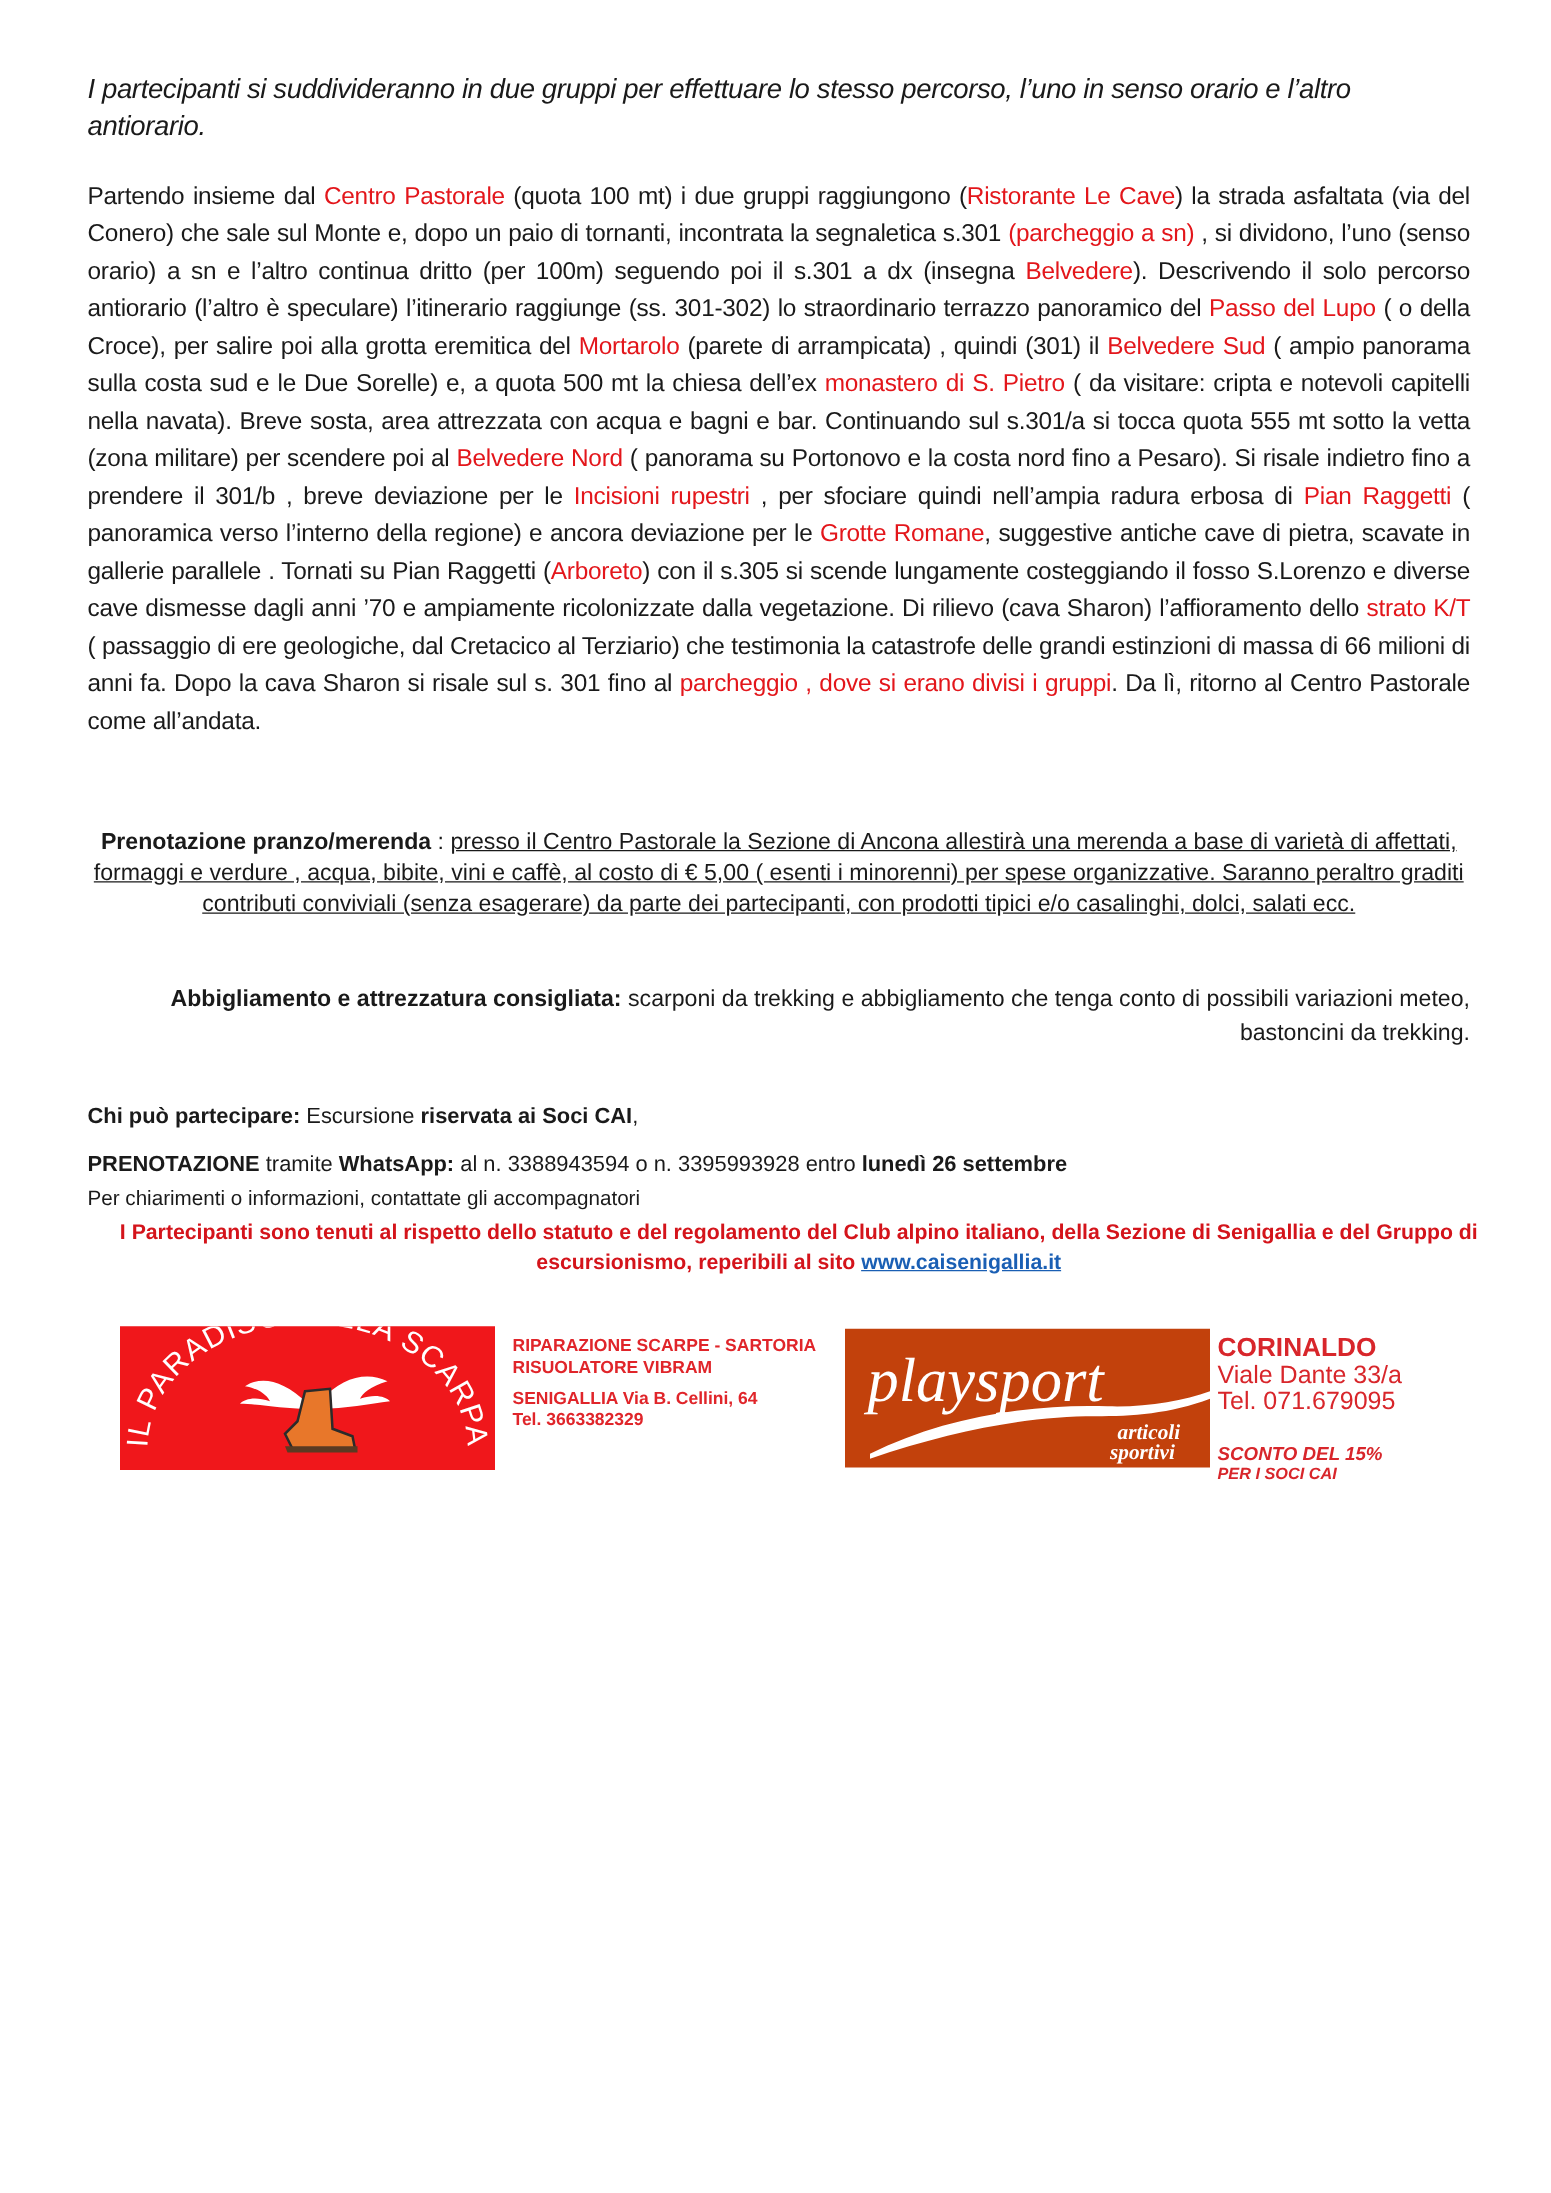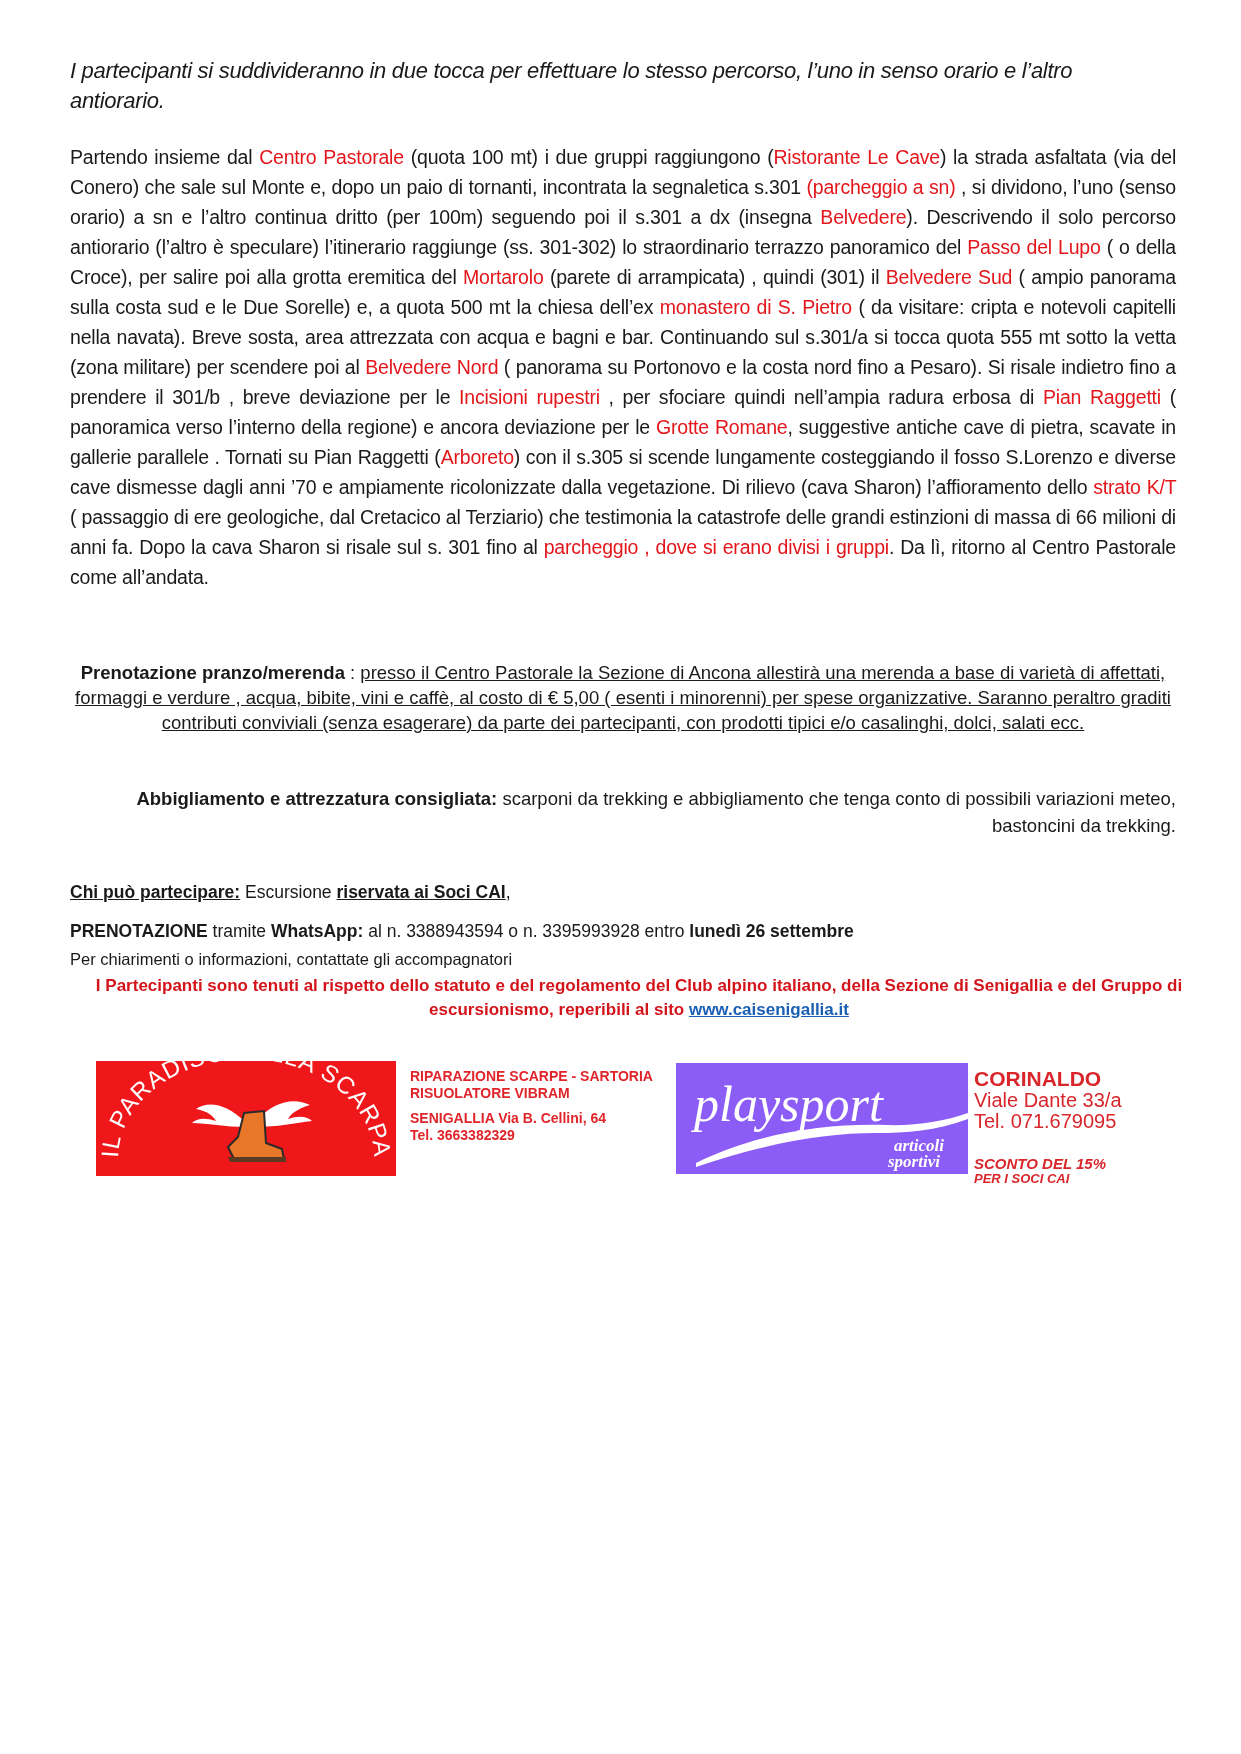--- a/index.html
+++ b/index.html
@@ -13,46 +13,46 @@
   .prenot { position:absolute; left:70px; top:660px; width:1106px;
             font-size:18.5px; line-height:25px; text-align:center; }
   .prenot .lbl { font-weight:bold; }
   .prenot .u { text-decoration:underline; }
   .abbig { position:absolute; left:70px; top:785px; width:1106px;
            font-size:18.5px; line-height:27px;text-align:right; }
   .abbig b { font-weight:bold; }
   .warn { position:absolute; left:70px; top:843px; width:1106px; text-align:center;
           font-size:12.5px; line-height:15px; letter-spacing:0.1px; }
   .chi { position:absolute; left:70px; top:880px; font-size:17.5px; line-height:24px; }
-  .chi b { font-weight:bold;text-decoration:underline; }
+  .chi b { font-weight:bold; }
   .pren2 { position:absolute; left:70px; top:919px; font-size:17.5px; line-height:24px;text-align:center; }
   .pren2 b { font-weight:bold; }
   .per { position:absolute; left:70px; top:948px; width:1106px; text-align:left;
          font-size:16.5px; line-height:22px; }
   .rules { position:absolute; left:86px; top:974px; width:1106px; text-align:center;
            font-size:17px; line-height:24px; font-weight:bold; color:#d4141b; }
   .rules a { color:#1a5fb4; text-decoration:underline; font-weight:bold; }
 
   
   .ad1 { position:absolute; left:96px; top:1061px; width:300px; height:115px; background:#f0171b; overflow:hidden; }
   .ad1-text { position:absolute; left:410px; top:1068px; color:#e0252a; font-weight:bold;
               font-family:"Liberation Sans Narrow","Liberation Sans", sans-serif; font-size:14px; line-height:17px; }
   .ad1-text .gap { height:8px; }
   
-  .ad2 { position:absolute; left:676px; top:1063px; width:292px; height:111px; background:#8b5cf6; overflow:hidden; }
+  .ad2 { position:absolute; left:676px; top:1063px; width:292px; height:111px; background:#c2410c; overflow:hidden; }
   .ad2-text { position:absolute; left:974px; top:1068px; color:#d8262b; font-family:"Liberation Sans", sans-serif; }
   .ad2-text .city { font-weight:bold; font-size:21px; line-height:22px; }
   .ad2-text .addr { font-size:20px; line-height:21px; }
   .ad2-text .disc { font-weight:bold; font-style:italic; font-size:15px; line-height:15px; margin-top:24px; }
   .ad2-text .disc2 { font-weight:bold; font-style:italic; font-size:13px; line-height:15px; }
 </style>
 </head>
 <body>
 
-<div class="intro">I partecipanti si suddivideranno in due tocca per effettuare lo stesso percorso, l’uno in senso orario e l’altro antiorario.</div>
+<div class="intro">I partecipanti si suddivideranno in due gruppi per effettuare lo stesso percorso, l’uno in senso orario e l’altro antiorario.</div>
 
 <div class="body-para" id="route-desc"><span>Partendo insieme  dal </span><span class="red">Centro Pastorale</span><span> (quota 100 mt) i due gruppi raggiungono  (</span><span class="red">Ristorante Le Cave</span><span>) la strada asfaltata (via del Conero) che sale sul Monte e, dopo un paio di tornanti, incontrata la segnaletica s.301 </span><span class="red">(parcheggio a sn)</span><span> , si dividono, l’uno (senso orario) a sn e l’altro continua dritto (per 100m) seguendo poi il s.301 a dx (insegna </span><span class="red">Belvedere</span><span>). Descrivendo il solo percorso antiorario (l’altro è speculare) l’itinerario raggiunge (ss. 301-302) lo straordinario terrazzo panoramico  del </span><span class="red">Passo del Lupo</span><span> ( o della Croce), per salire poi alla grotta eremitica del </span><span class="red">Mortarolo</span><span> (parete di arrampicata) , quindi (301) il </span><span class="red">Belvedere Sud</span><span> ( ampio panorama sulla costa sud e le Due Sorelle) e, a quota 500 mt la chiesa dell’ex </span><span class="red">monastero di S. Pietro</span><span> ( da visitare: cripta e notevoli capitelli nella navata). Breve sosta, area attrezzata con acqua e bagni e bar. Continuando sul s.301/a si tocca quota 555 mt sotto la vetta (zona militare) per scendere poi al </span><span class="red">Belvedere Nord</span><span> ( panorama su Portonovo e la costa nord fino a Pesaro). Si risale indietro fino a prendere il 301/b , breve deviazione per le </span><span class="red">Incisioni rupestri</span><span> , per sfociare quindi nell’ampia radura erbosa di </span><span class="red">Pian Raggetti</span><span> ( panoramica verso l’interno della regione) e ancora deviazione per le </span><span class="red">Grotte Romane</span><span>, suggestive  antiche cave di pietra, scavate in gallerie parallele . Tornati su Pian Raggetti (</span><span class="red">Arboreto</span><span>) con il s.305 si scende lungamente costeggiando il fosso S.Lorenzo e diverse cave dismesse dagli anni ’70 e ampiamente ricolonizzate dalla vegetazione. Di rilievo (cava Sharon) l’affioramento dello </span><span class="red">strato K/T</span><span> ( passaggio di ere geologiche, dal Cretacico al Terziario) che testimonia la catastrofe delle grandi estinzioni di massa di 66 milioni di anni fa. Dopo la cava Sharon si risale sul s. 301 fino al </span><span class="red">parcheggio , dove si erano divisi i gruppi</span><span>. Da lì, ritorno al Centro Pastorale come all’andata.</span></div>
 
 <div class="prenot">
   <span class="lbl">Prenotazione pranzo/merenda</span><span> : </span><span class="u">presso il Centro Pastorale la Sezione di Ancona allestirà una merenda a base di varietà di affettati, formaggi e verdure , acqua, bibite, vini e caffè, al costo di € 5,00 ( esenti i minorenni) per spese organizzative. Saranno peraltro graditi contributi conviviali (senza esagerare) da parte dei partecipanti, con prodotti tipici e/o casalinghi, dolci, salati ecc.</span>
 </div>
 
 <div class="abbig">
   <b>Abbigliamento e attrezzatura consigliata:</b><span> scarponi da trekking e abbigliamento che tenga conto di possibili variazioni meteo, bastoncini da trekking.</span>
 </div>

